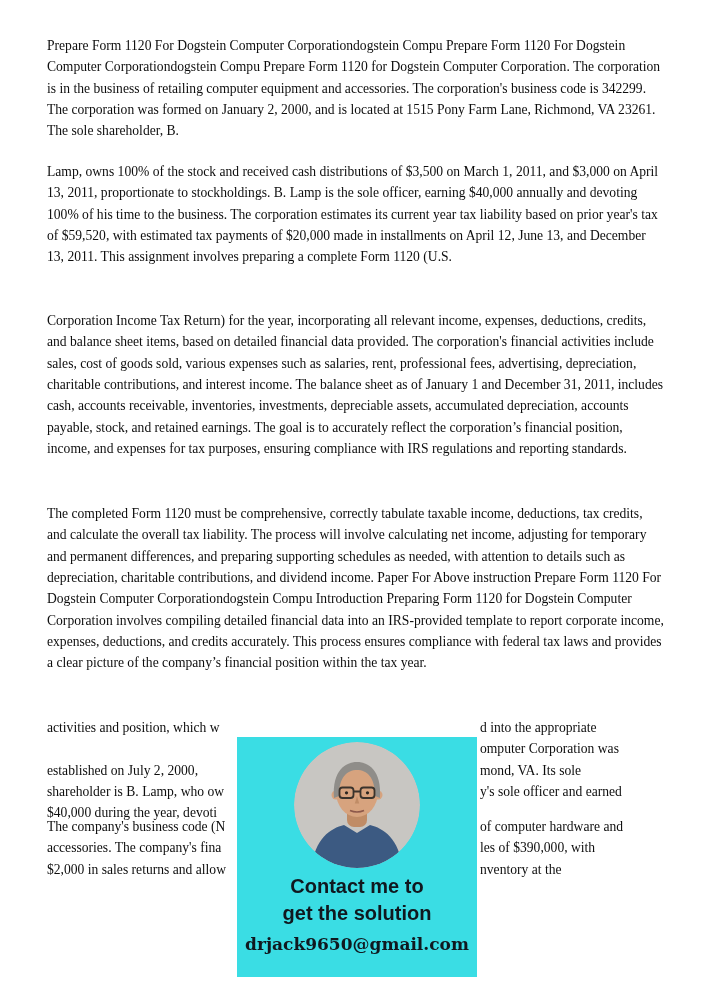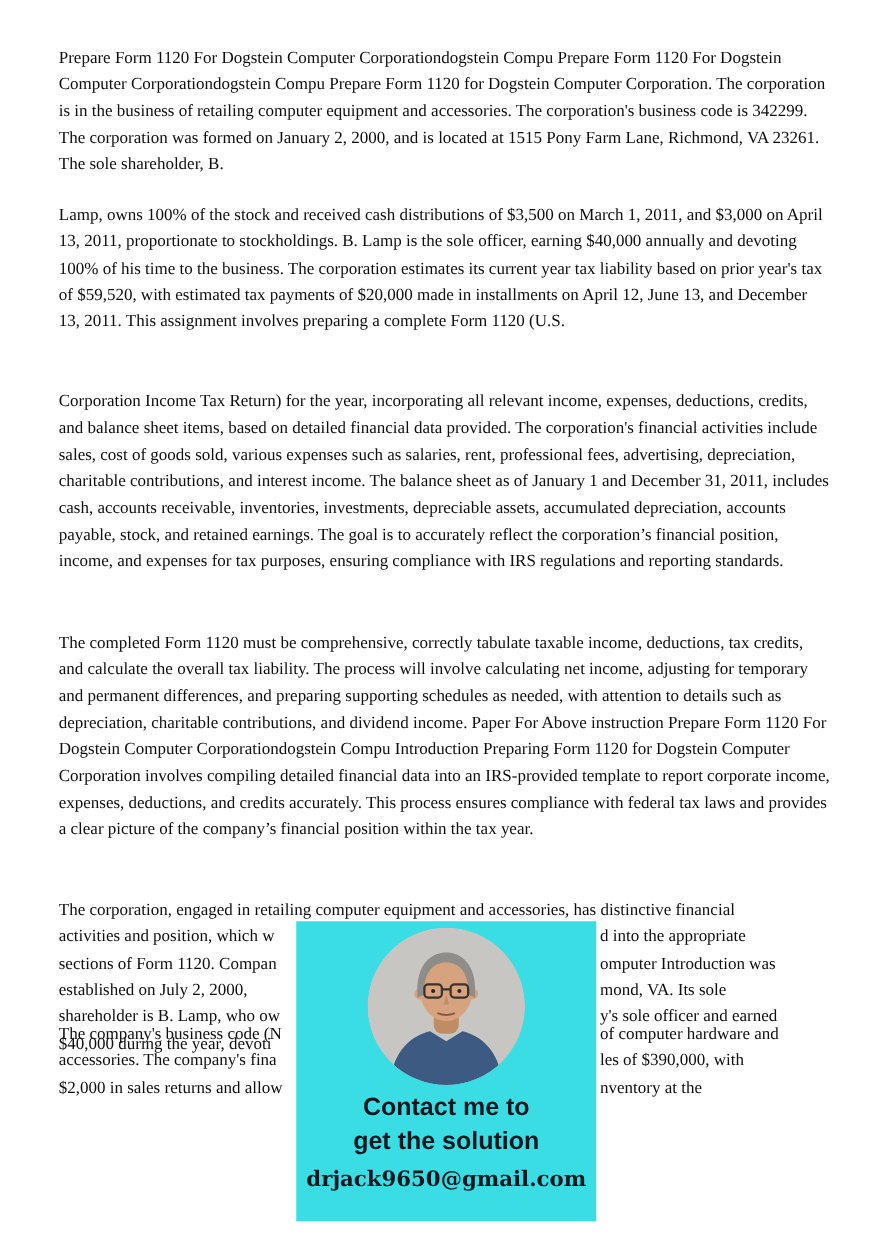--- a/index.html
+++ b/index.html
@@ -77,30 +77,25 @@
 
 <div class="page">
 
   <p class="para" style="top:35px">Prepare Form 1120 For Dogstein Computer Corporationdogstein Compu Prepare Form 1120 For Dogstein Computer Corporationdogstein Compu Prepare Form 1120 for Dogstein Computer Corporation. The corporation is in the business of retailing computer equipment and accessories. The corporation's business code is 342299. The corporation was formed on January 2, 2000, and is located at 1515 Pony Farm Lane, Richmond, VA 23261. The sole shareholder, B.</p>
   <p class="para" style="top:161px">Lamp, owns 100% of the stock and received cash distributions of $3,500 on March 1, 2011, and $3,000 on April 13, 2011, proportionate to stockholdings. B. Lamp is the sole officer, earning $40,000 annually and devoting 100% of his time to the business. The corporation estimates its current year tax liability based on prior year's tax of $59,520, with estimated tax payments of $20,000 made in installments on April 12, June 13, and December 13, 2011. This assignment involves preparing a complete Form 1120 (U.S.</p>
   <p class="para" style="top:310px">Corporation Income Tax Return) for the year, incorporating all relevant income, expenses, deductions, credits, and balance sheet items, based on detailed financial data provided. The corporation's financial activities include sales, cost of goods sold, various expenses such as salaries, rent, professional fees, advertising, depreciation, charitable contributions, and interest income. The balance sheet as of January 1 and December 31, 2011, includes cash, accounts receivable, inventories, investments, depreciable assets, accumulated depreciation, accounts payable, stock, and retained earnings. The goal is to accurately reflect the corporation’s financial position, income, and expenses for tax purposes, ensuring compliance with IRS regulations and reporting standards.</p>
   <p class="para" style="top:503px">The completed Form 1120 must be comprehensive, correctly tabulate taxable income, deductions, tax credits, and calculate the overall tax liability. The process will involve calculating net income, adjusting for temporary and permanent differences, and preparing supporting schedules as needed, with attention to details such as depreciation, charitable contributions, and dividend income. Paper For Above instruction Prepare Form 1120 For Dogstein Computer Corporationdogstein Compu Introduction Preparing Form 1120 for Dogstein Computer Corporation involves compiling detailed financial data into an IRS-provided template to report corporate income, expenses, deductions, and credits accurately. This process ensures compliance with federal tax laws and provides a clear picture of the company’s financial position within the tax year.</p>
 
   <div class="para" style="top:717px">
     <div class="frag-line">
-      <span class="fl">The corporation, engaged in retailing computer equipment and accessories, has distinctive financial</span>
-      <span class="fr"></span>
-    </div>
-    <div class="frag-line">
       <span class="fl">activities and position, which w</span>
       <span class="fr">d into the appropriate</span>
     </div>
     <div class="frag-line">
-      <span class="fl">sections of Form 1120. Compan</span>
-      <span class="fr">omputer Introduction was</span>
+      <span class="fr">omputer Corporation was</span>
     </div>
     <div class="frag-line">
       <span class="fl">established on July 2, 2000,</span>
       <span class="fr">mond, VA. Its sole</span>
     </div>
     <div class="frag-line">
       <span class="fl">shareholder is B. Lamp, who ow</span>
       <span class="fr">y's sole officer and earned</span>
     </div>
     <div class="frag-line">

